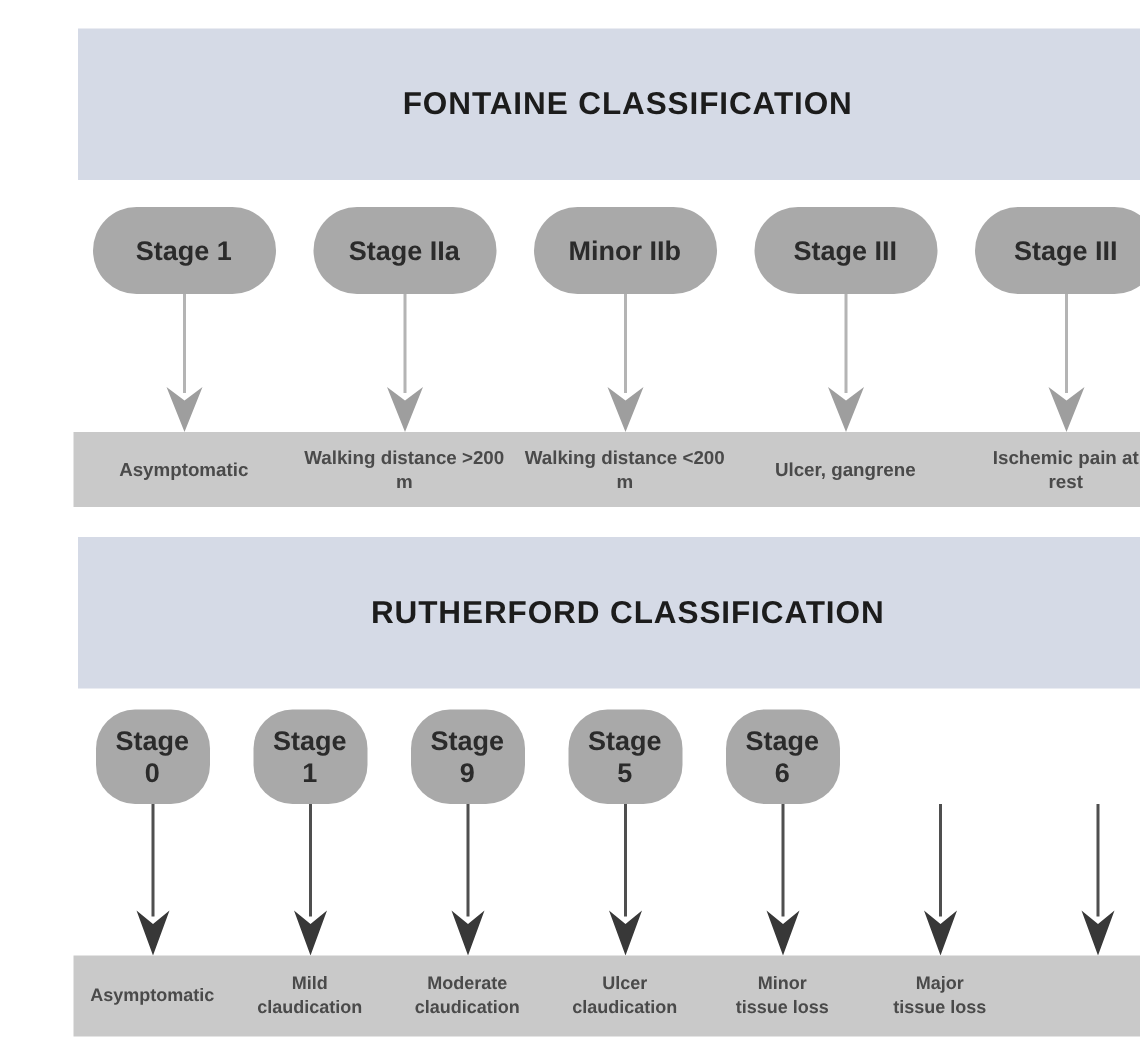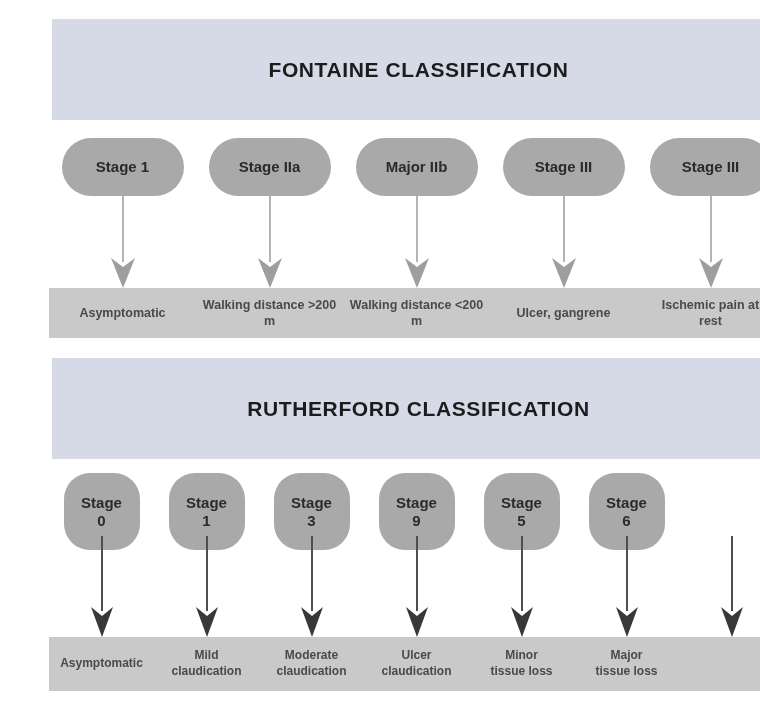--- a/index.html
+++ b/index.html
@@ -50,32 +50,32 @@
   
   .pill-row { margin-top: 18px; height: 58px; }
   .rutherford .pill-row { margin-top: 14px; height: 63px; }
   .pill {
     background: var(--pill-bg, #a9a9a9);
     display: flex;
     align-items: center;
     justify-content: center;
     text-align: center;
     color: var(--pill-text, #2b2b2b);
-    font-size: 15px;
+    font-size: 18px;
     font-weight: 600;
     line-height: 1.15;
   }
   .fontaine .pill {
     width: 122px;
     height: 58px;
     border-radius: 29px;
   }
   .rutherford .pill {
     width: 76px;
-    height: 77px;
+    height: 63px;
     border-radius: 26px;
   }
   .rutherford .pill span {
     display: inline-block;
     width: 52px; 
   }
 
   
   .arrow-row { height: 92px; }
   .rutherford .arrow-row { height: 101px; }
@@ -120,21 +120,21 @@
             <span>Stage 1</span>
           </div>
         </div>
       <div class="cell">
           <div class="pill">
             <span>Stage IIa</span>
           </div>
         </div>
       <div class="cell">
           <div class="pill">
-            <span>Major IIb</span>
+            <span>Minor IIb</span>
           </div>
         </div>
       <div class="cell">
           <div class="pill">
             <span>Stage III</span>
           </div>
         </div>
       <div class="cell">
           <div class="pill">
             <span>Stage III</span>
@@ -196,25 +196,20 @@
 
     <div class="grid cols7 pill-row">
       <div class="cell">
           <div class="pill">
             <span>Stage 0</span>
           </div>
         </div>
       <div class="cell">
           <div class="pill">
             <span>Stage 1</span>
-          </div>
-        </div>
-      <div class="cell">
-          <div class="pill">
-            <span>Stage 3</span>
           </div>
         </div>
       <div class="cell">
           <div class="pill">
             <span>Stage 9</span>
           </div>
         </div>
       <div class="cell">
           <div class="pill">
             <span>Stage 5</span>

